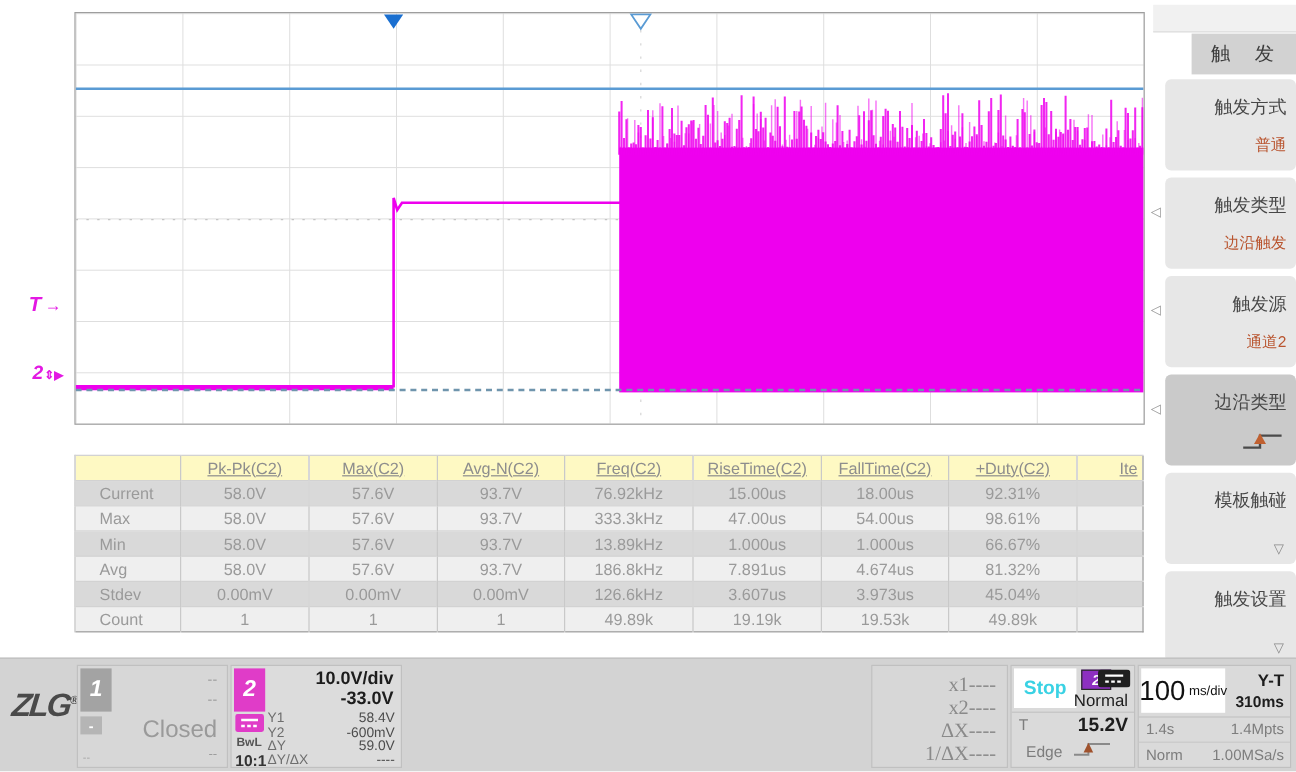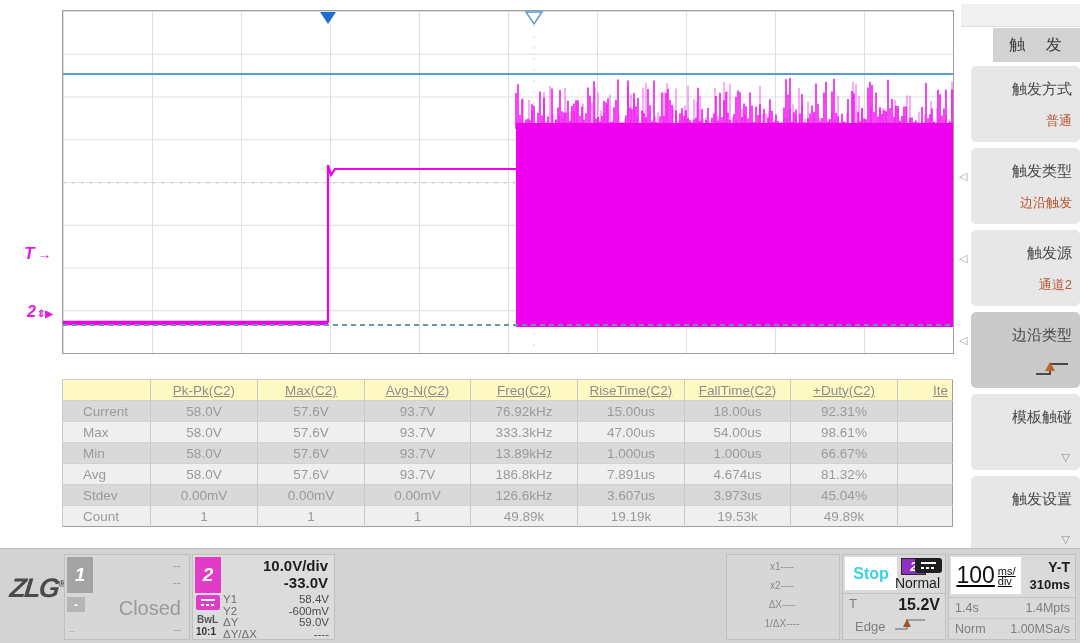--- a/index.html
+++ b/index.html
@@ -70,46 +70,46 @@
   .ch1-v1{position:absolute;right:8px;top:4px;font-size:12px;color:#9d9d9d;}
   .ch1-v2{position:absolute;right:8px;top:21px;font-size:12px;color:#9d9d9d;}
   .ch1-state{position:absolute;right:8px;top:42px;font-size:20px;color:#9a9a9a;margin-left:32px;}
   .ch1-bl{position:absolute;left:4px;bottom:3px;font-size:9px;color:#a5a5a5;}
   .ch1-bv{position:absolute;right:8px;bottom:4px;font-size:11px;color:#9d9d9d;}
 
   .ch2-scale{position:absolute;right:6px;top:2px;font-size:15px;font-weight:bold;color:#1d1d1d;}
   .ch2-offset{position:absolute;right:6px;top:19px;font-size:15px;font-weight:bold;color:#1d1d1d;}
   .ch2-coupling{position:absolute;left:3px;top:40px;}
   .ch2-bwl{position:absolute;left:4px;top:59px;font-size:10px;font-weight:bold;color:#555;}
-  .ch2-probe{position:absolute;left:3px;top:71px;font-size:10px;font-weight:bold;color:#333;}
+  .ch2-probe{position:absolute;left:3px;top:71px;font-size:13px;font-weight:bold;color:#333;}
   .ch2-rows{position:absolute;left:30px;right:5px;top:39px;}
   .ch2-rows .crow{display:flex;justify-content:space-between;font-size:11.5px;height:11.5px;line-height:11.5px;}
   .ch2-rows .crow .cl{color:#6e6e6e;} .ch2-rows .crow .cv{color:#4c4c4c;}
 
   .xrows{position:absolute;left:7px;right:9px;top:6px;}
-  .xrows .crow{display:flex;justify-content:center;font-size:10px;height:19px;color:#8a8a8a;}
+  .xrows .crow{display:flex;justify-content:flex-end;font-size:17px;height:19px;color:#8a8a8a;font-family:Liberation Serif, serif;}
 
   .stop-box{position:absolute;left:2px;top:2px;width:52px;height:33px;background:#fff;display:flex;
             align-items:center;justify-content:center;font-size:16px;font-weight:bold;color:#3ad2e4;}
   .trig-badge{position:absolute;left:58px;top:3px;width:23px;height:15px;background:#8d2fc0;
               border:1px solid #2a2a2a;color:#fff;font-size:12px;font-weight:bold;font-style:italic;
               display:flex;align-items:center;justify-content:center;}
   .trig-coupling{position:absolute;right:3px;top:3px;}
   .trig-mode{position:absolute;right:5px;top:20px;font-size:14px;color:#1d1d1d;}
   .trig-lrow{position:absolute;left:0;right:0;top:38px;height:17px;border-top:1px solid #c3c3c3;
              display:flex;justify-content:space-between;padding:2px 5px 0 6px;box-sizing:border-box;}
   .trig-lrow .tl{color:#7d7d7d;font-size:13px;} .trig-lrow .tv{color:#1d1d1d;font-weight:bold;font-size:16px;}
   .trig-erow{position:absolute;left:0;right:0;top:61px;display:flex;align-items:center;
              padding-left:12px;gap:8px;}
   .trig-erow .tl{color:#7d7d7d;font-size:13px;}
 
   .tb-box{position:absolute;left:2px;top:2px;width:70px;height:37px;background:#fff;display:flex;
-          align-items:center;justify-content:center;gap:3px;text-decoration:underline;}
+          align-items:center;justify-content:center;gap:3px;}
   .tb-box .num{font-size:23px;color:#111;}
-  .tb-unit{display:flex;flex-direction:column;font-size:11px;line-height:10px;color:#111;}
+  .tb-unit{display:flex;flex-direction:row;font-size:11px;line-height:10px;color:#111;}
   .tb-mode{position:absolute;right:5px;top:4px;font-size:14px;font-weight:bold;color:#1d1d1d;}
   .tb-delay{position:absolute;right:5px;top:22px;font-size:13px;font-weight:bold;color:#1d1d1d;}
   .tb-row1{position:absolute;left:0;right:0;top:42px;height:19px;border-top:1px solid #c3c3c3;
            display:flex;justify-content:space-between;padding:3px 5px 0 6px;box-sizing:border-box;
            font-size:12.5px;color:#7d7d7d;}
   .tb-row2{position:absolute;left:0;right:0;top:63px;height:19px;border-top:1px solid #c9c9c9;
            display:flex;justify-content:space-between;padding:3px 5px 0 6px;box-sizing:border-box;
            font-size:12.5px;color:#7d7d7d;}
 </style>
 </head>

